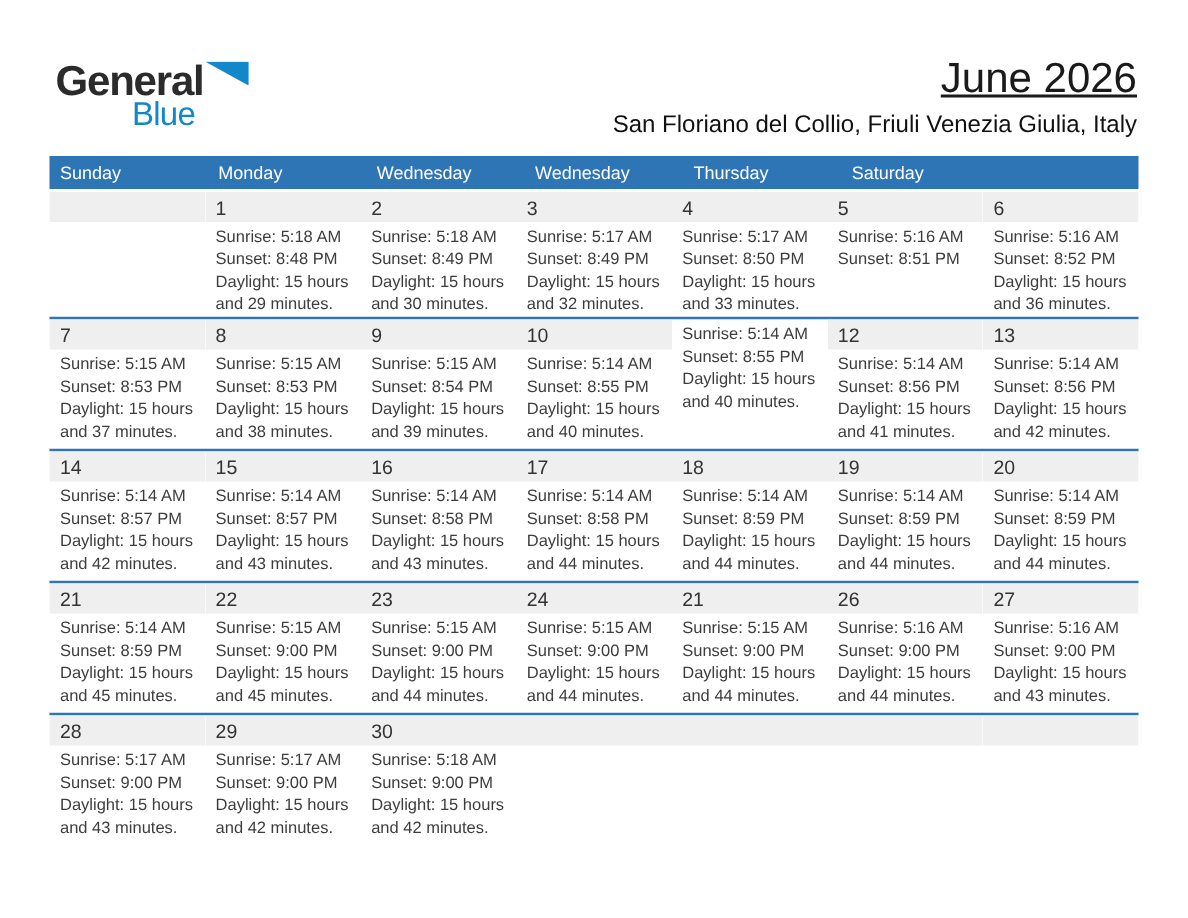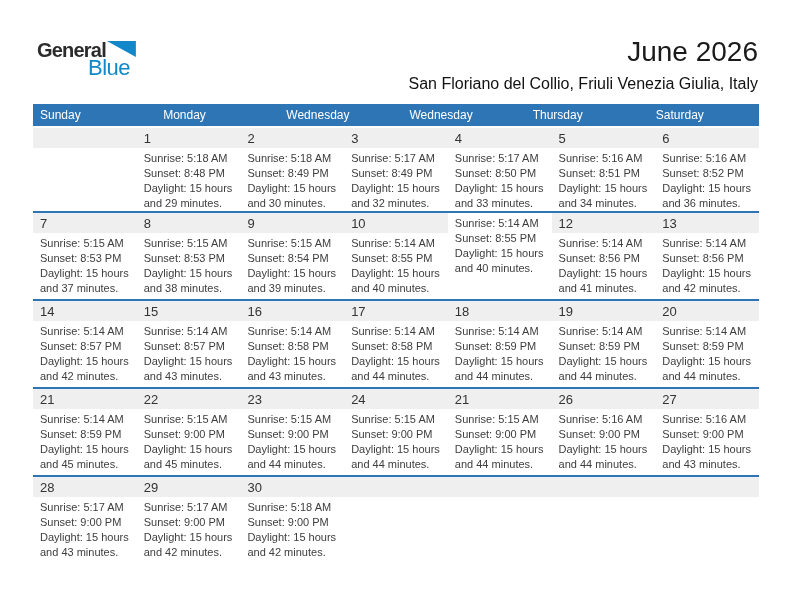--- a/index.html
+++ b/index.html
@@ -15,42 +15,42 @@
     font-family:"Liberation Sans","DejaVu Sans",sans-serif;
     position:relative;
     overflow:hidden;
   }
   .page { position:absolute; inset:0; }
 
   
   .logo { position:absolute; left:37px; top:40px; }
   .logo-top { display:flex; align-items:flex-start; }
   .logo-general {
-    font-size:20px; font-weight:bold; color:#2B2B2B; letter-spacing:-0.8px; line-height:1;
+    font-size:28px; font-weight:bold; color:#2B2B2B; letter-spacing:-0.8px; line-height:1;
   }
   .logo-tri {
     width:29px; height:16px; margin-left:1px; margin-top:1px;
     background:var(--logo-blue);
     clip-path:polygon(0 0, 100% 0, 100% 100%);
   }
   .logo-blue-word {
     font-size:22px; font-weight:normal; color:var(--logo-blue);
     letter-spacing:-0.5px; line-height:1; margin-left:51px; margin-top:-3px;
   }
 
   
   .titles { position:absolute; right:34px; top:36px; text-align:right; }
-  .month-title { font-size:28px; color:#1A1A1A; line-height:1.15; }
+  .month-title { font-size:28px; color:#1A1A1A; line-height:1.15;text-decoration:underline; }
   .location { font-size:16px; color:#111111; margin-top:7px; }
 
   
   .weekday-row {
     position:absolute; left:33px; top:104px; width:726px; height:22px;
     background:var(--blue);
-    display:grid; grid-template-columns:repeat(6,1fr);gap:13px;
+    display:grid; grid-template-columns:repeat(7,1fr);gap:13px;
   }
   .weekday-row span {
     color:#ffffff; font-size:12px; line-height:22px; padding-left:7px;
     white-space:nowrap; overflow:hidden;
   }
 
   
   .grid { position:absolute; left:33px; top:126px; width:726px; }
   .week-row {
     display:grid; grid-template-columns:repeat(7,1fr);
@@ -136,21 +136,20 @@
             <div class="line">Sunrise: 5:17 AM</div>
             <div class="line">Sunset: 8:50 PM</div>
             <div class="line">Daylight: 15 hours and 33 minutes.</div>
           </div>
         </div>
         <div class="day-cell">
           <div class="num">5</div>
           <div class="details">
             <div class="line">Sunrise: 5:16 AM</div>
             <div class="line">Sunset: 8:51 PM</div>
-            <div class="line">Daylight: 15 hours and 34 minutes.</div>
           </div>
         </div>
         <div class="day-cell">
           <div class="num">6</div>
           <div class="details">
             <div class="line">Sunrise: 5:16 AM</div>
             <div class="line">Sunset: 8:52 PM</div>
             <div class="line">Daylight: 15 hours and 36 minutes.</div>
           </div>
         </div>

